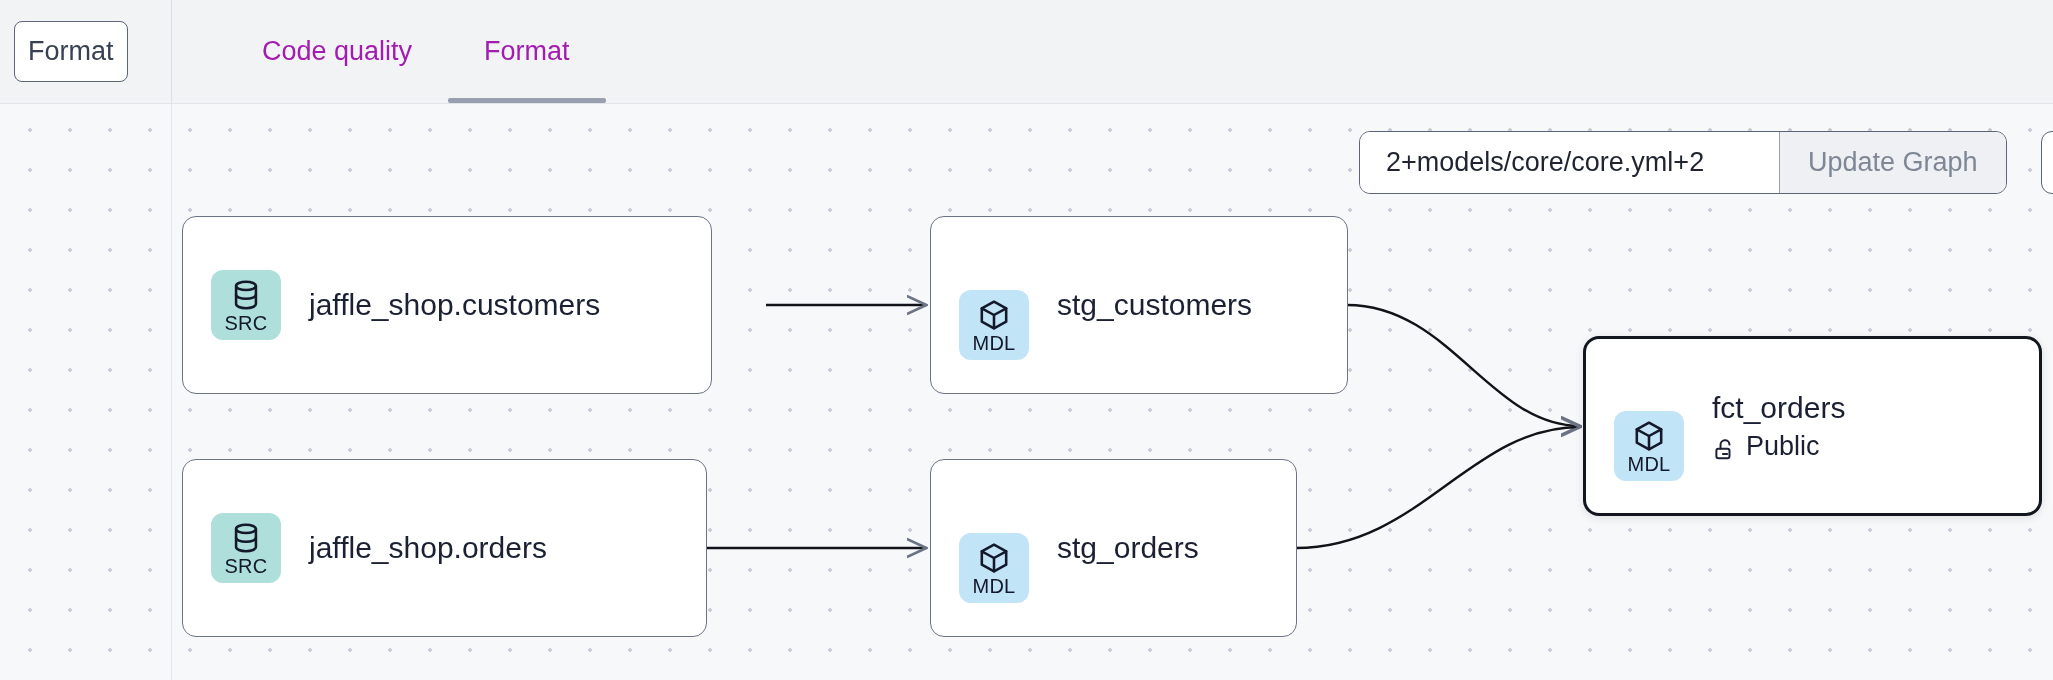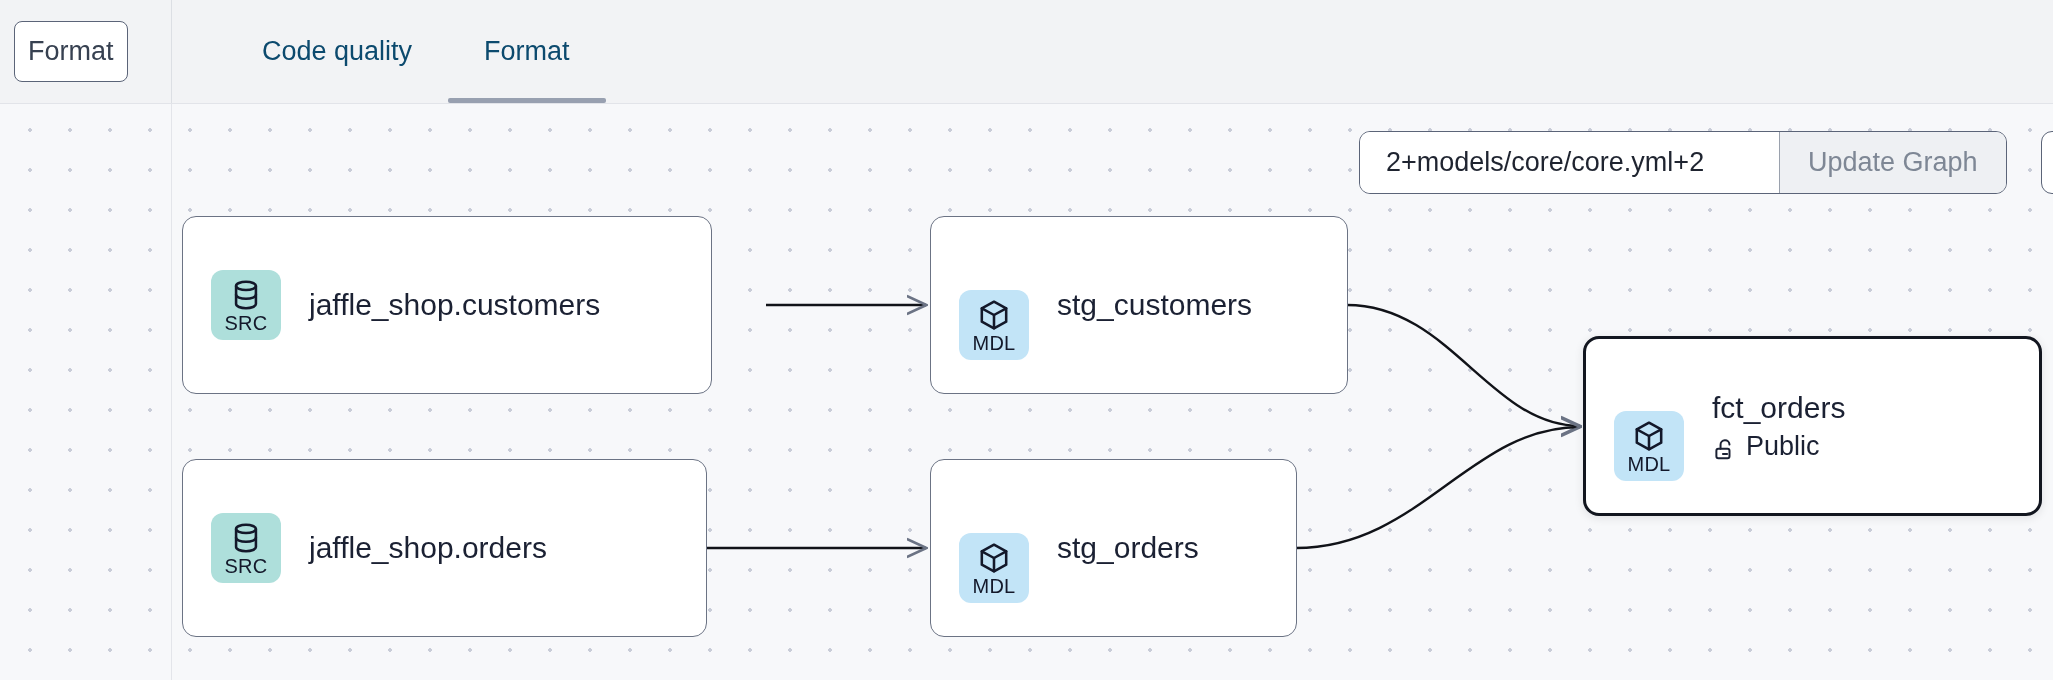--- a/index.html
+++ b/index.html
@@ -61,21 +61,21 @@
     height: 100%;
     padding-left: 54px;
   }
 
   .tab {
     position: relative;
     display: flex;
     align-items: center;
     padding: 0 36px;
     font-size: 27px;
-    color: #0c4a6e;
+    color: #a21caf;
     cursor: pointer;
     white-space: nowrap;
   }
 
   .tab.active::after {
     content: "";
     position: absolute;
     left: 0;
     right: 0;
     bottom: 0;

